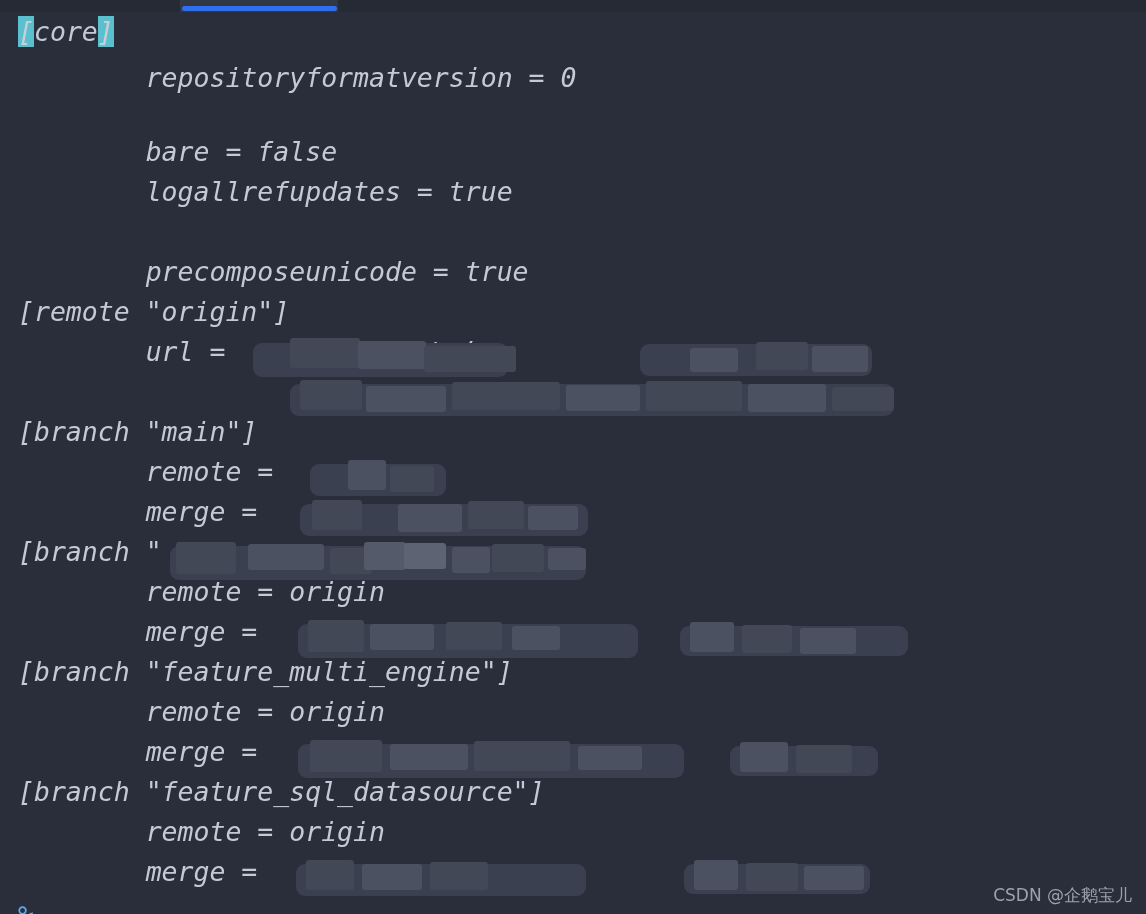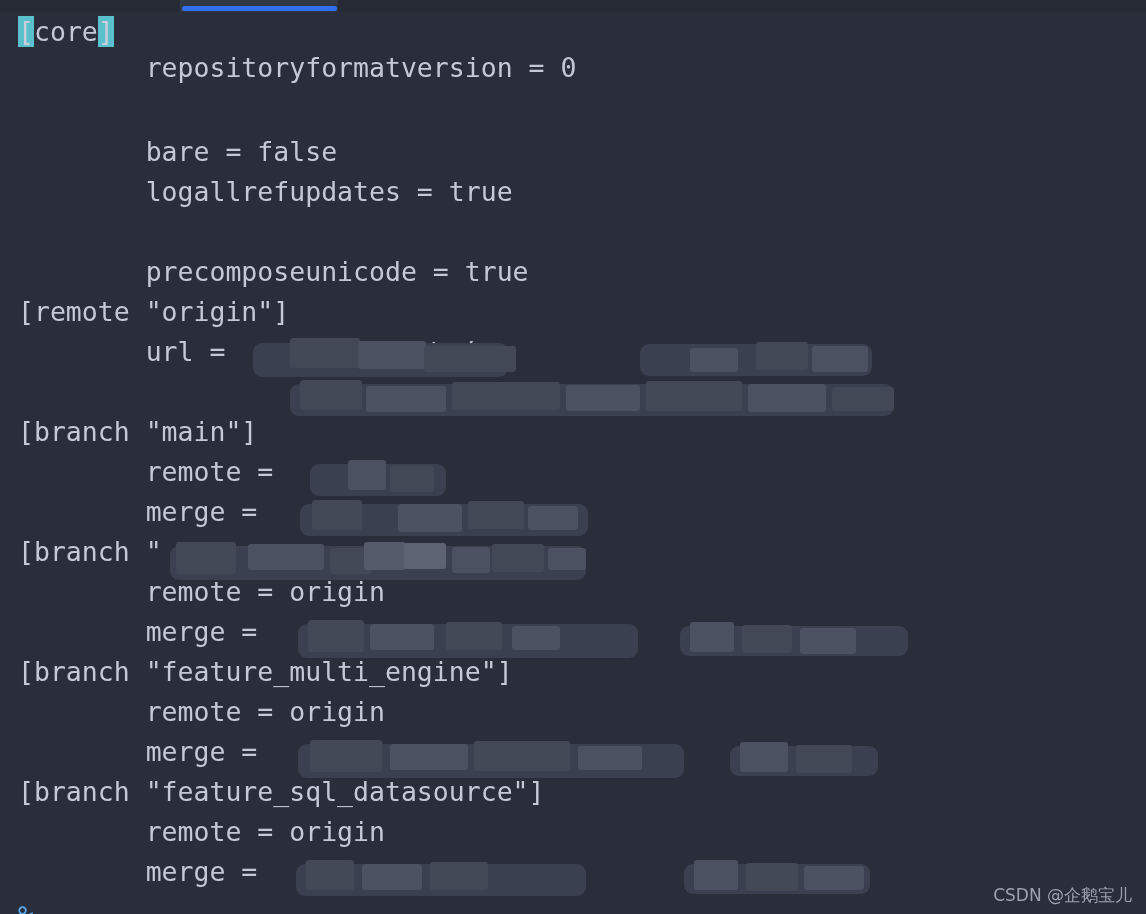--- a/index.html
+++ b/index.html
@@ -64,20 +64,21 @@
   .line {
     position: absolute;
     left: 0;
     height: 40px;
     line-height: 40px;
     white-space: pre;
     font-size: 26.5px;
     letter-spacing: 0px;
     color: #c3c9d6;
     width: 948px;
+    font-style: italic;
   }
   .ln-text {
     position: relative;
     z-index: 1;
     padding-left: 18px;
     display: inline-block;
   }
   
   .hl {
     background: #5bc0ce;
@@ -130,21 +131,21 @@
     <div id="tab-inactive-left"></div>
     <div id="tab-active"></div>
     <div id="tab-active-underline"></div>
     <div id="tab-inactive-right"></div>
   </div>
 
   <div id="code">
 
     <div class="line" style="top:0px"><span class="ln-text"><span class="hl">[</span><span>core</span><span class="hl">]</span></span></div>
 
-    <div class="line" style="top:36px"><span class="ln-text">        repositoryformatversion = 0</span></div>
+    <div class="line" style="top:46px"><span class="ln-text">        repositoryformatversion = 0</span></div>
     <div class="line" style="top:160px"><span class="ln-text">        logallrefupdates = true</span></div>
     <div class="line" style="top:120px"><span class="ln-text">        bare = false</span></div>
     <div class="line" style="top:240px"><span class="ln-text">        precomposeunicode = true</span></div>
 
     <div class="line" style="top:280px"><span class="ln-text">[remote "origin"]</span></div>
 
     <div class="line" style="top:320px"><span class="ln-text"><span>        url = </span><span style="margin-left:90px">aloudata/</span></span></div>
 
 
     <div class="line" style="top:400px"><span class="ln-text">[branch "main"]</span></div>

